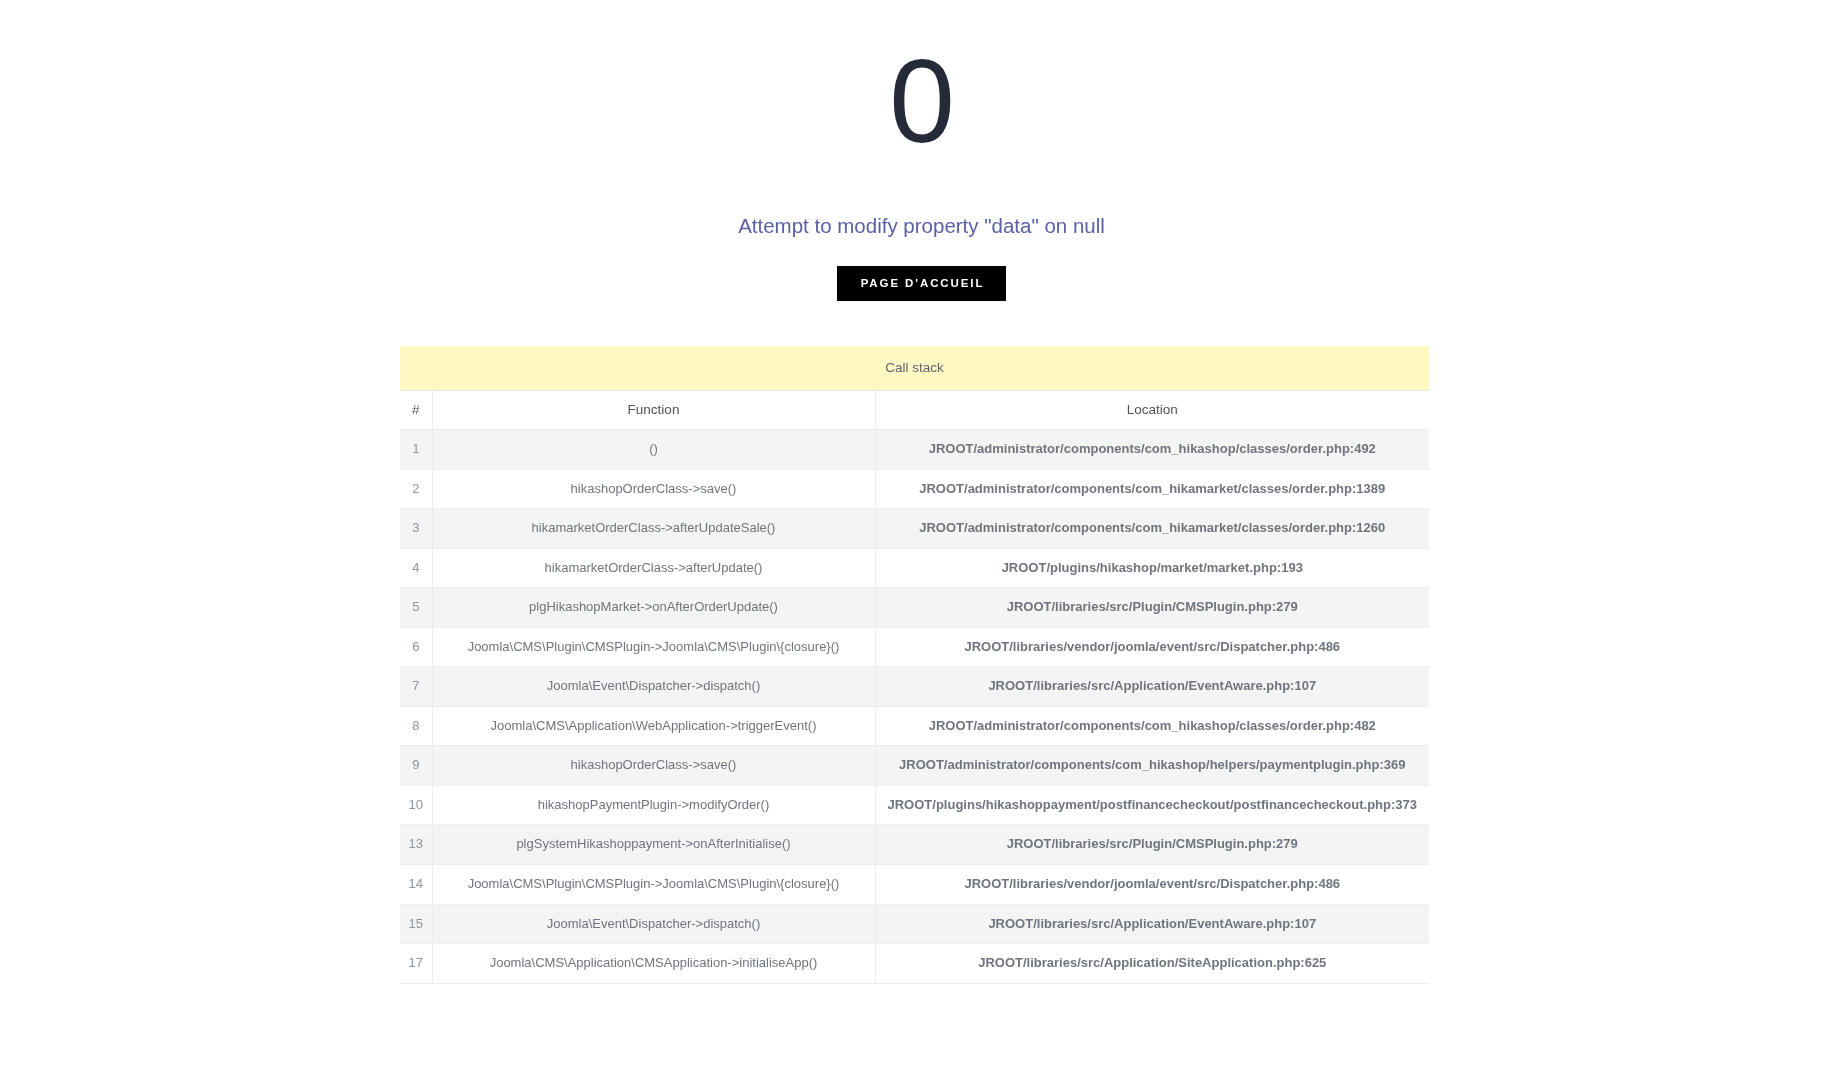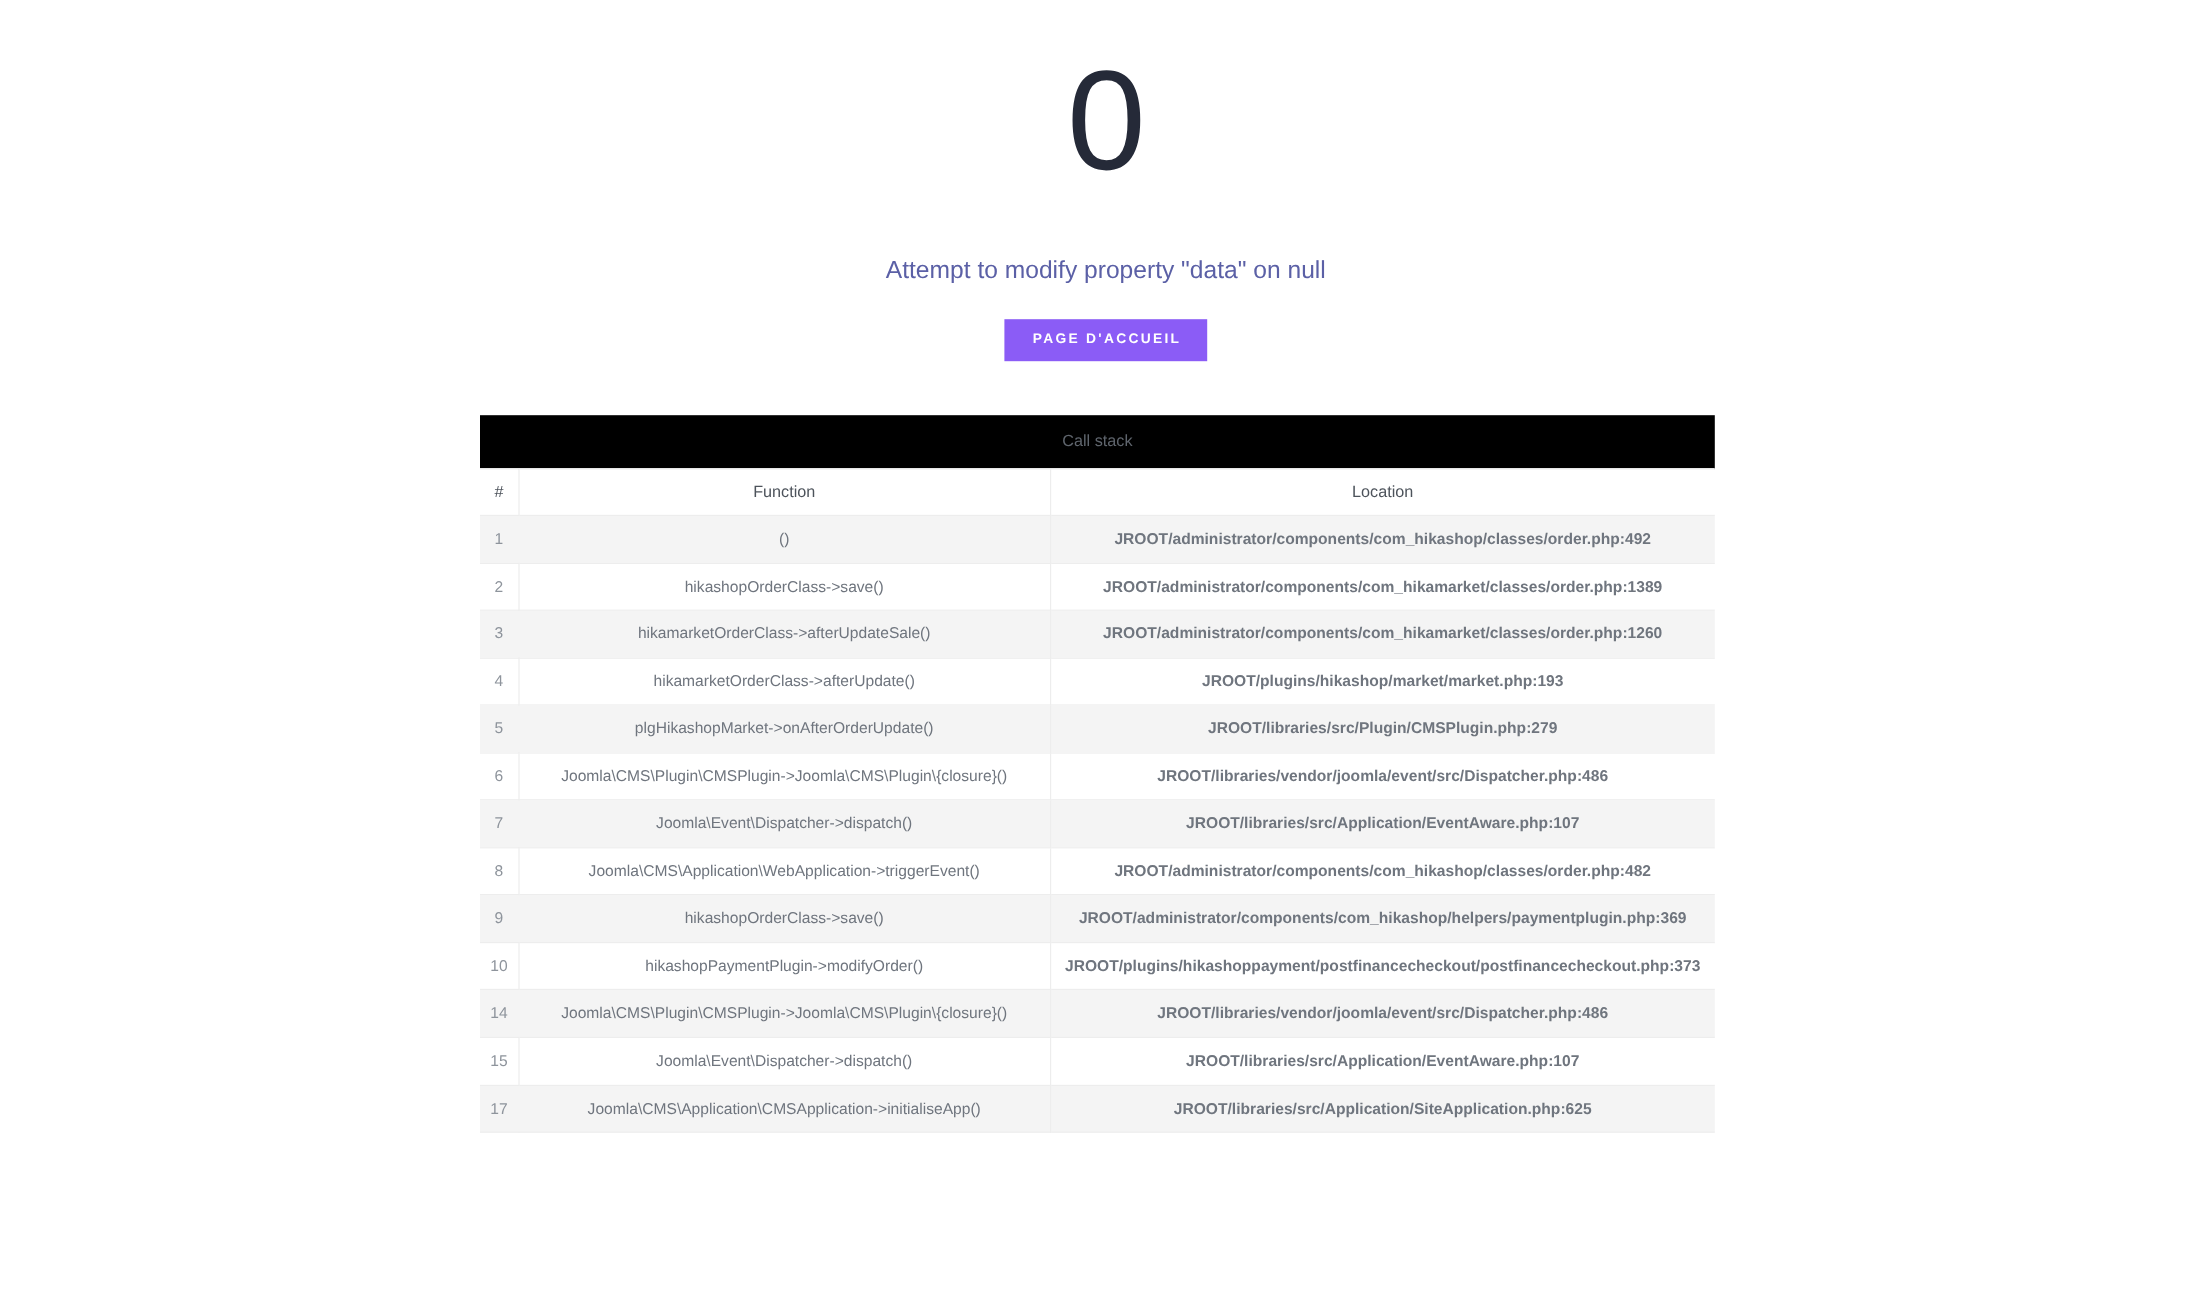--- a/index.html
+++ b/index.html
@@ -47,21 +47,21 @@
     color: #5b60a6;
     line-height: 1.4;
   }
 
   .home-btn-wrap {
     padding-top: 25px;
   }
 
   .home-btn {
     display: inline-block;
-    background: #8b5cf6;
+    background: #000000;
     color: #ffffff;
     border: 0;
     padding: 11px 22px 11px 24px;
     font-size: 11.5px;
     font-weight: 700;
     letter-spacing: 1.9px;
     text-transform: uppercase;
     text-decoration: none;
     font-family: "Liberation Sans", sans-serif;
     cursor: pointer;
@@ -78,21 +78,21 @@
 
   table.callstack {
     width: 1029px;
     border-collapse: collapse;
     table-layout: fixed;
     font-size: 13px;
     color: #6c737c;
   }
 
   table.callstack caption {
-    background: #000000;
+    background: #fef9c3;
     color: #5f656d;
     font-size: 13.5px;
     font-weight: 400;
     text-align: center;
     padding: 14px 8px 15px 8px;
     caption-side: top;
     border-bottom: 1px solid #e6e6e6;
   }
 
   table.callstack col.c-num   { width: 32px; }
@@ -206,20 +206,25 @@
             <td class="num">9</td>
             <td>hikashopOrderClass-&gt;save()</td>
             <td>JROOT/administrator/components/com_hikashop/helpers/paymentplugin.php:369</td>
           </tr>
           <tr>
             <td class="num">10</td>
             <td>hikashopPaymentPlugin-&gt;modifyOrder()</td>
             <td>JROOT/plugins/hikashoppayment/postfinancecheckout/postfinancecheckout.php:373</td>
           </tr>
           <tr>
+            <td class="num">13</td>
+            <td>plgSystemHikashoppayment-&gt;onAfterInitialise()</td>
+            <td>JROOT/libraries/src/Plugin/CMSPlugin.php:279</td>
+          </tr>
+          <tr>
             <td class="num">14</td>
             <td>Joomla\CMS\Plugin\CMSPlugin-&gt;Joomla\CMS\Plugin\{closure}()</td>
             <td>JROOT/libraries/vendor/joomla/event/src/Dispatcher.php:486</td>
           </tr>
           <tr>
             <td class="num">15</td>
             <td>Joomla\Event\Dispatcher-&gt;dispatch()</td>
             <td>JROOT/libraries/src/Application/EventAware.php:107</td>
           </tr>
           <tr>

